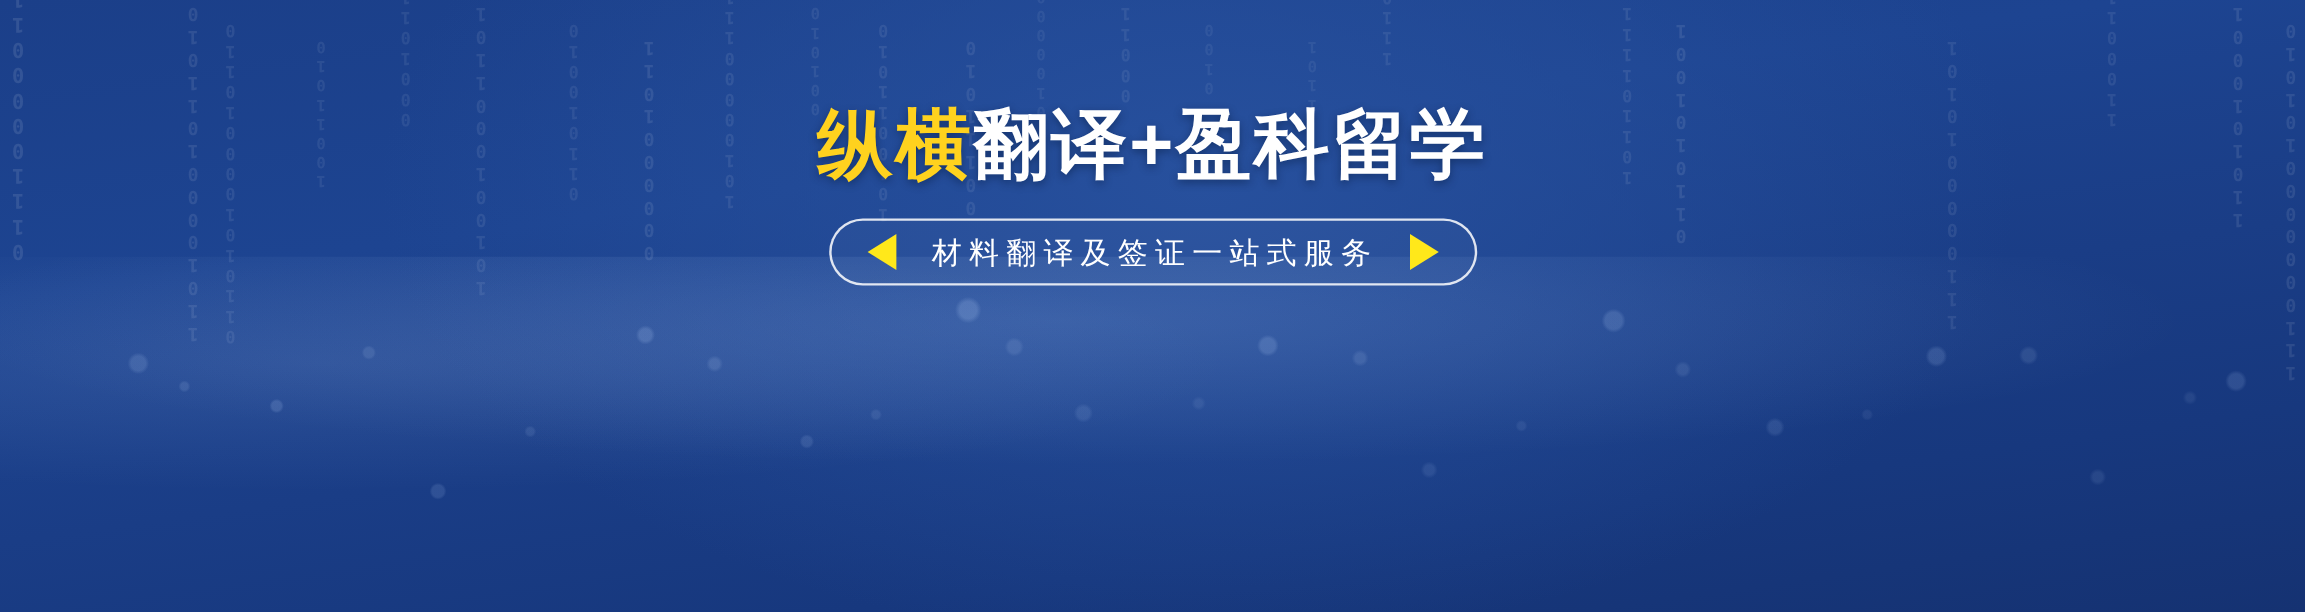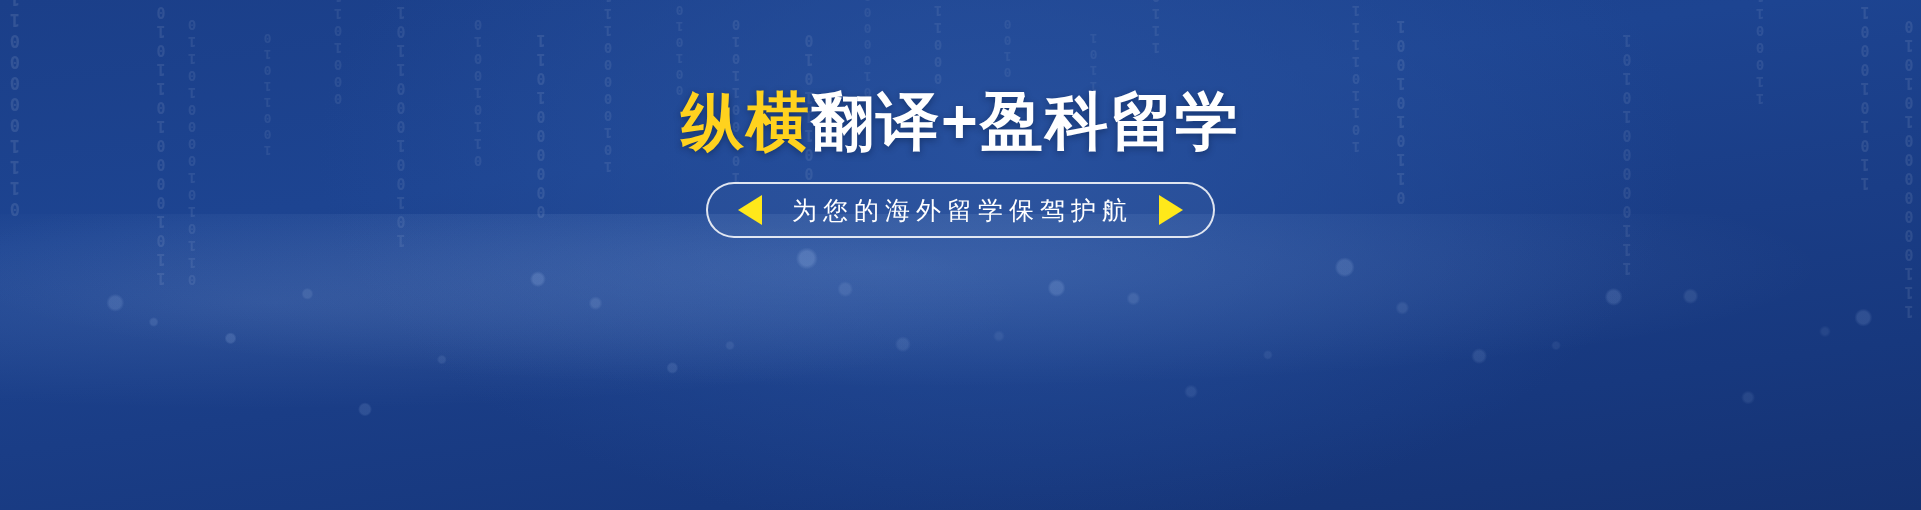--- a/index.html
+++ b/index.html
@@ -177,18 +177,18 @@
 
   <div class="content">
 
     <div class="headline">
       <span class="hl-accent">纵横</span><span class="hl-main">翻译+盈科留学</span>
     </div>
 
 
     <div class="cta">
       <span class="tri tri-left"></span>
-      <span class="cta-text">为您的海外留学保驾护航</span>
+      <span class="cta-text">材料翻译及签证一站式服务</span>
       <span class="tri tri-right"></span>
     </div>
 
   </div>
 </div>
 
 </body></html>

